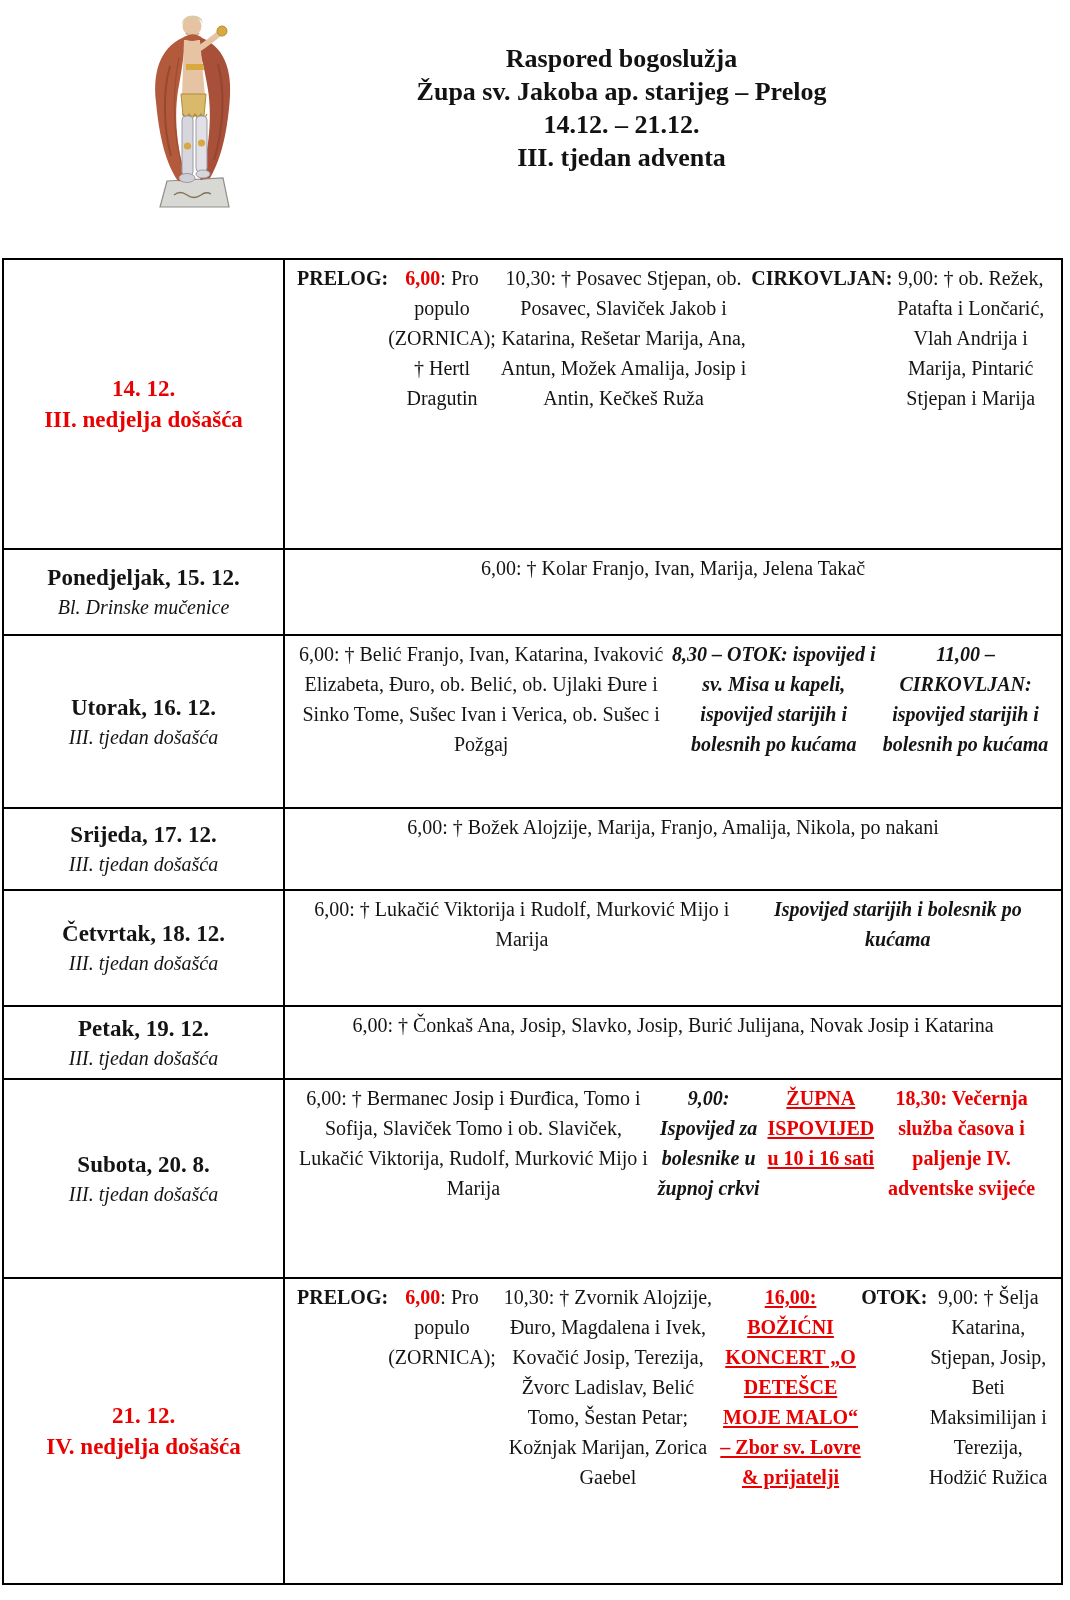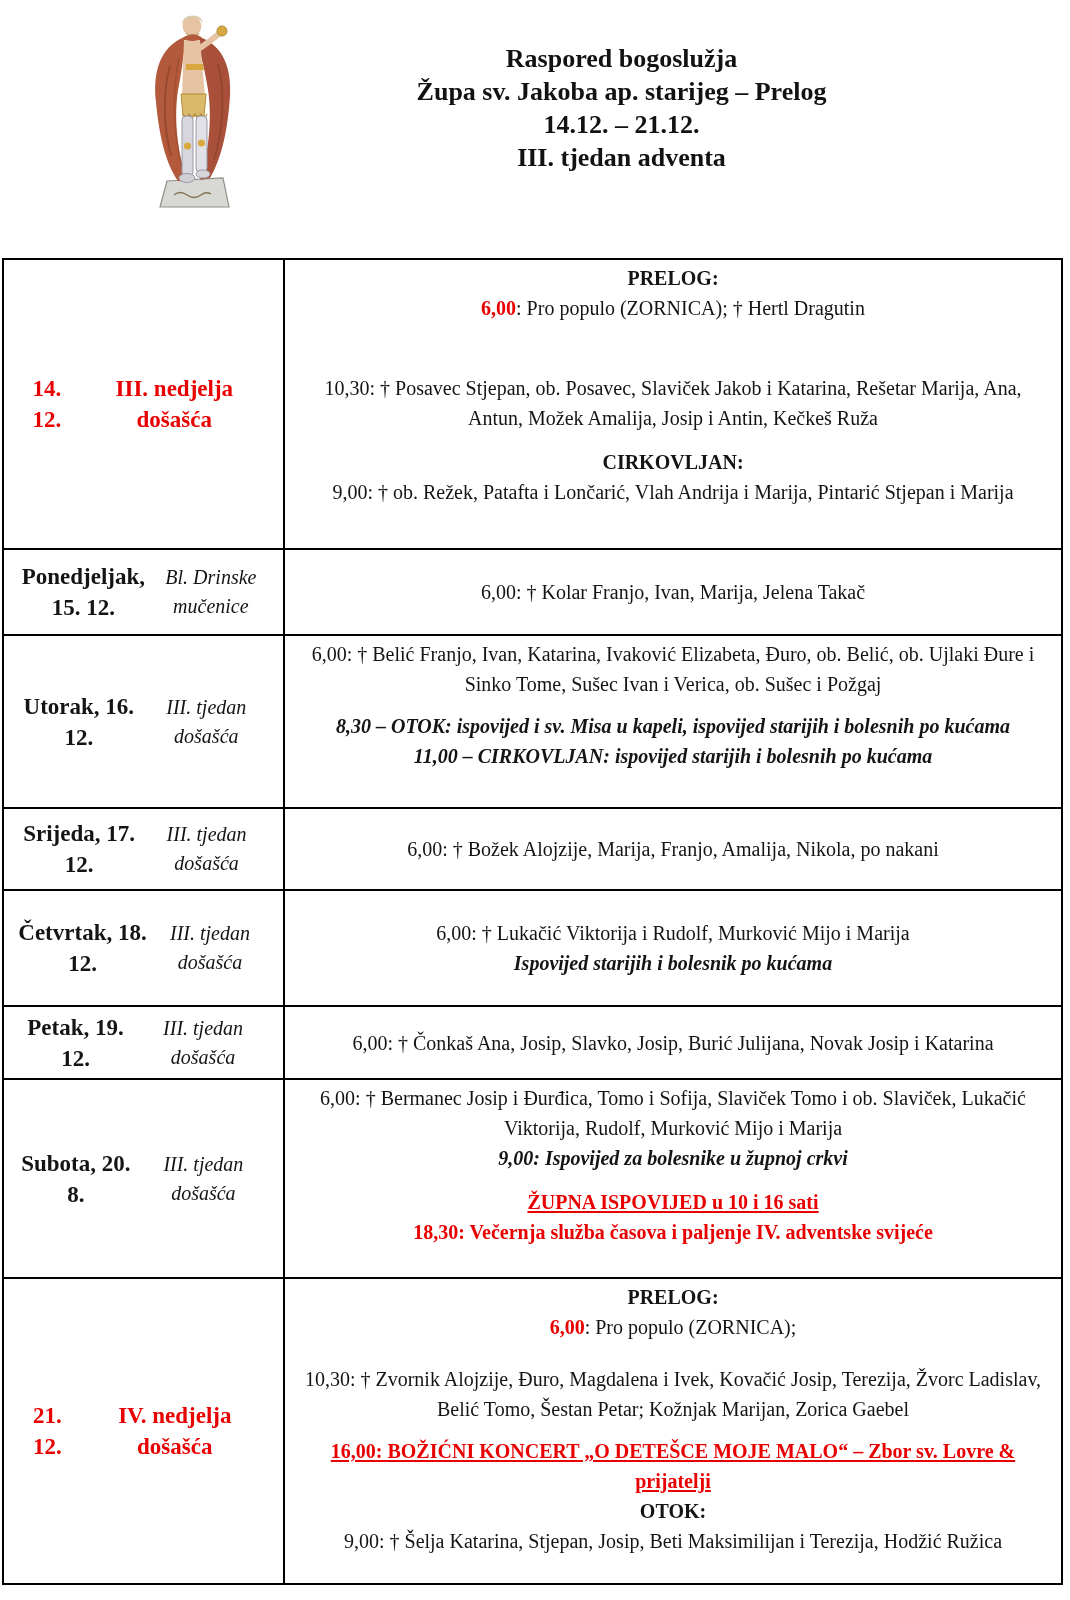--- a/index.html
+++ b/index.html
@@ -19,25 +19,25 @@
 
   
   .schedule {
     position:absolute; left:2px; top:258px; width:1061px;
     border:2px solid #000; box-sizing:border-box; background:#fff;
   }
   .row { display:flex; box-sizing:border-box; overflow:hidden; }
   .row + .row { border-top:2px solid #000; }
   .day-cell {
     width:281px; flex:0 0 281px; border-right:2px solid #000; box-sizing:border-box;
-    display:flex; flex-direction:row; justify-content:center; align-items:center;
+    display:flex; flex-direction:column; justify-content:center; align-items:center;
     text-align:center; padding:4px 12px; overflow:hidden;
   }
   .events-cell {
-    flex:1 1 auto; display:flex; flex-direction:column;
+    flex:1 1 auto; display:flex; flex-direction:row;
     box-sizing:border-box; padding:3px 12px; text-align:center;
     font-size:20px; line-height:30px; overflow:hidden;
   }
   .events-cell.vcenter { justify-content:center;border-radius:12px; }
   .para { min-height:30px; }
 
   .day-line { font-size:23px; line-height:31px; font-weight:bold; }
   .day-sub  { font-size:20px; line-height:29px; }
   .day-sub.red { font-size:23px; line-height:31px; }
 

